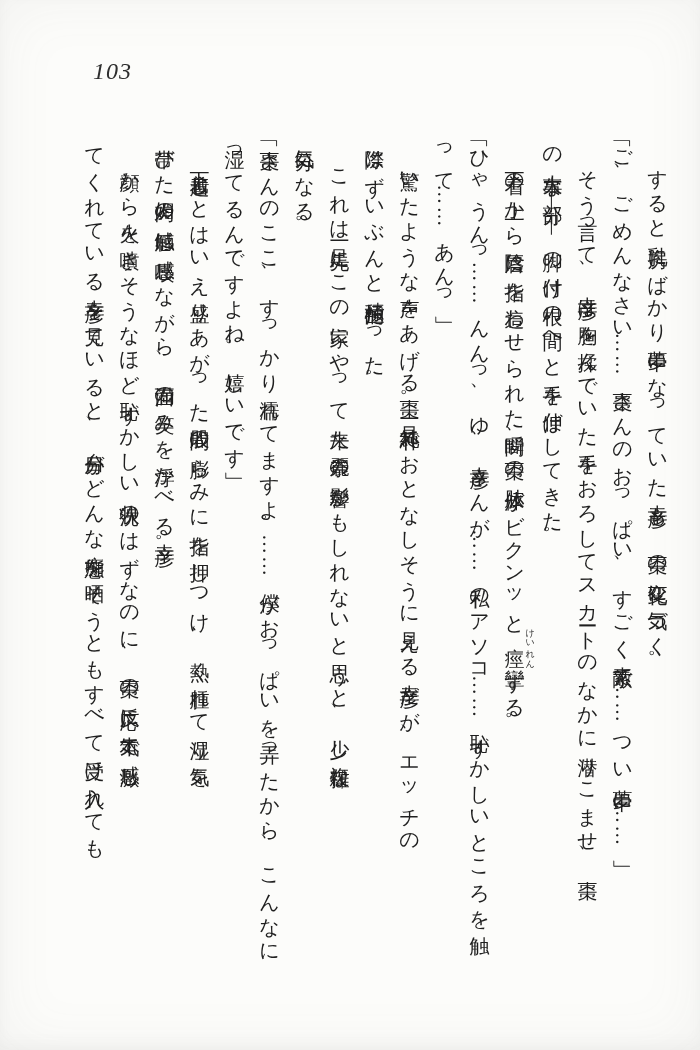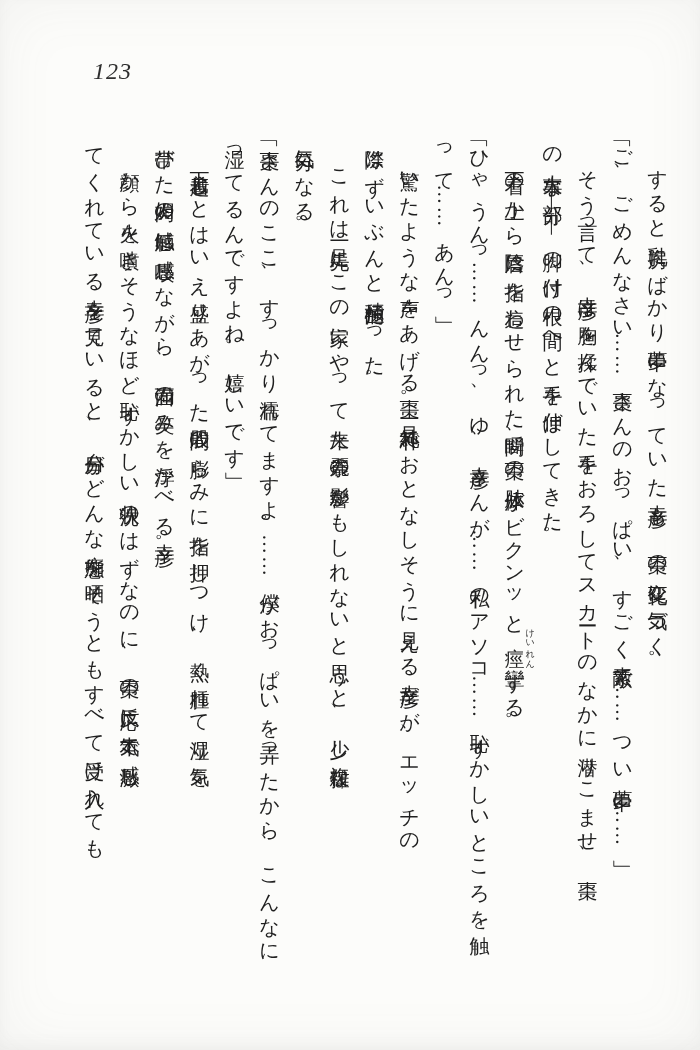--- a/index.html
+++ b/index.html
@@ -54,21 +54,21 @@
   ruby rt {
     font-size: 9px;
     letter-spacing: 0;
     color: #2a2a2a;
   }
 </style>
 </head>
 <body>
 
 <div class="page">
-  <div class="page-number">123</div>
+  <div class="page-number">103</div>
   <div class="page-text" id="page-text">
       <div class="text-column">　すると乳房にばかり夢中になっていた幸彦も、棗の変化に気づく。</div>
       <div class="text-column">「ご、ごめんなさい……棗さんのおっぱい、すごく素敵で……つい夢中に……」</div>
       <div class="text-column">　そう言って、幸彦は胸を揉んでいた手をおろしてスカートのなかに潜りこませ、棗</div>
       <div class="text-column">の大事な部分――脚の付け根の間へと手を伸ばしてきた。</div>
       <div class="text-column">　下着の上から陰唇に指を這わせられた瞬間、棗の肢体がビクンッと<ruby>痙攣<rt>けいれん</rt></ruby>する。</div>
       <div class="text-column">「ひゃうんっ……んんっ、ゆ、幸彦さんが……私のアソコ……恥ずかしいところを触</div>
       <div class="text-column">って……あんっ」</div>
       <div class="text-column">　驚いたような声をあげる棗。一見純朴でおとなしそうに見える幸彦だが、エッチの</div>
       <div class="text-column">際はずいぶんと積極的だった。</div>

